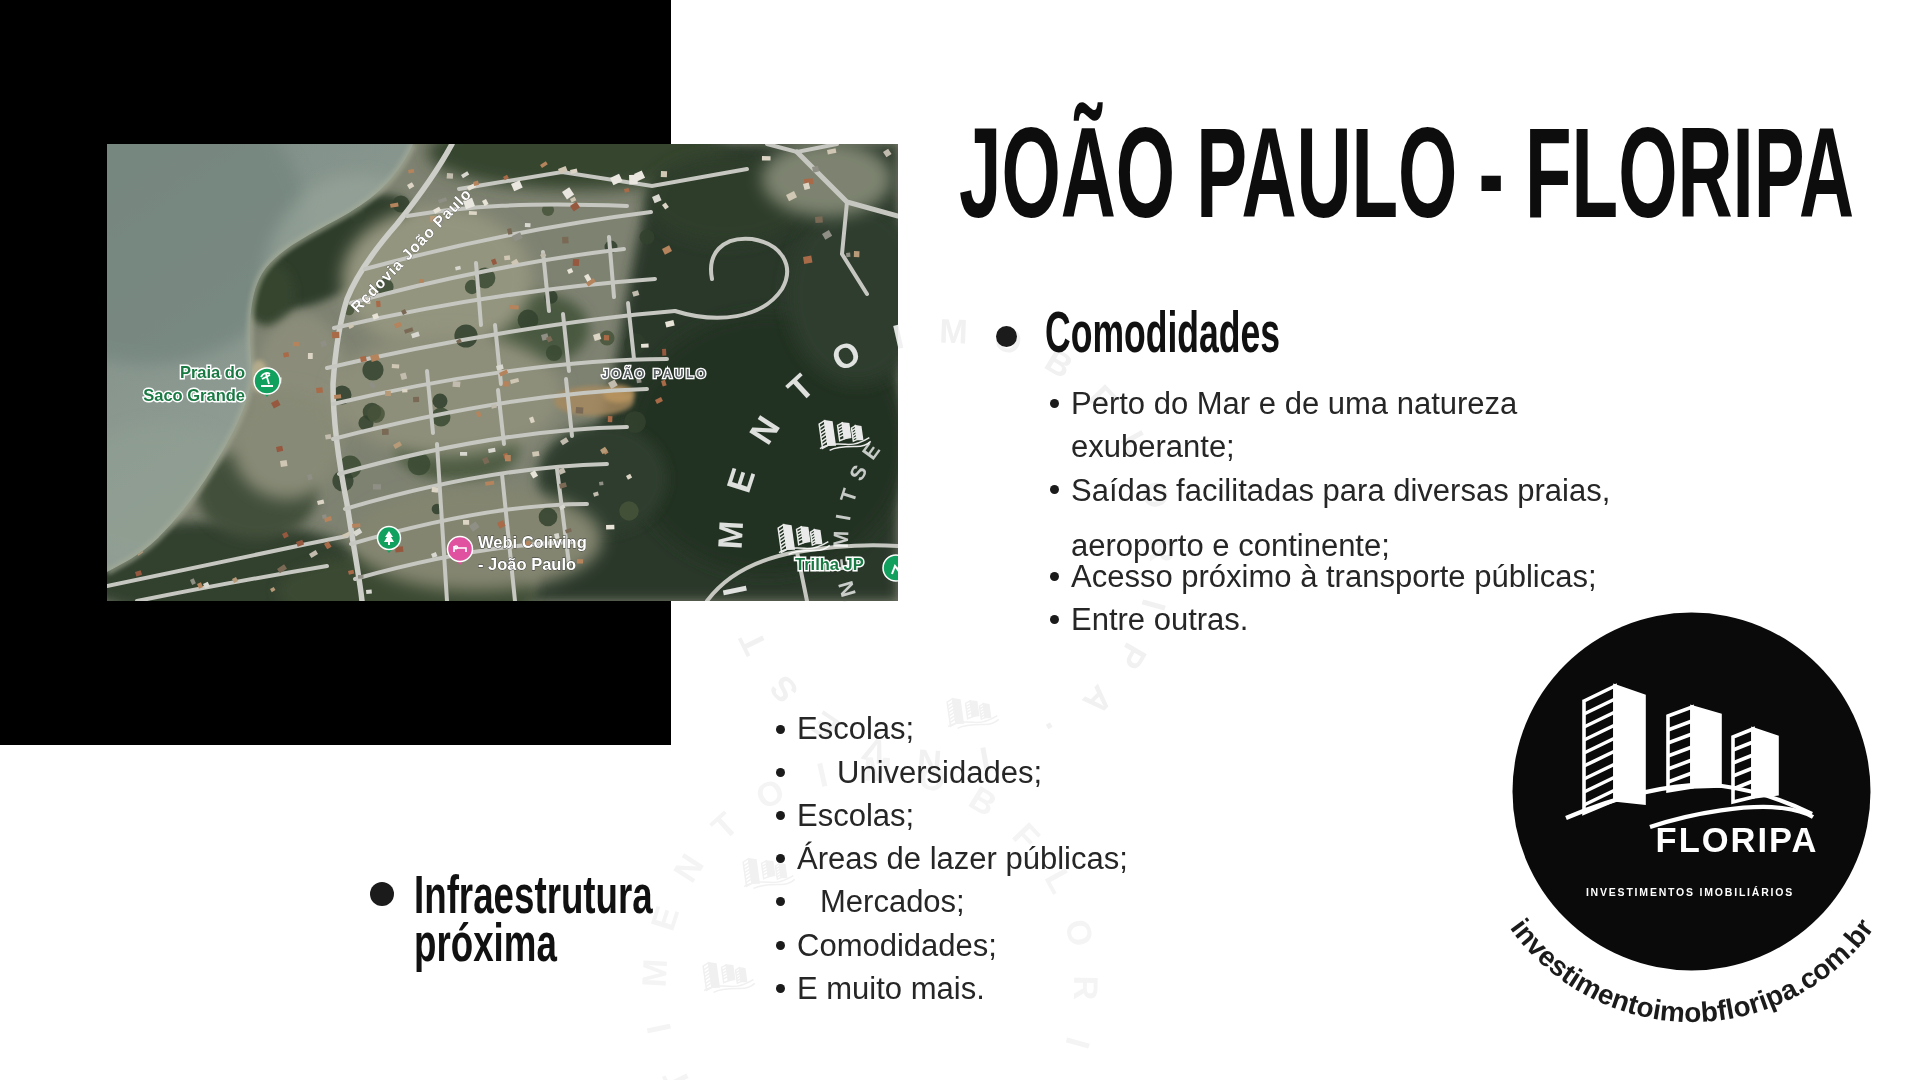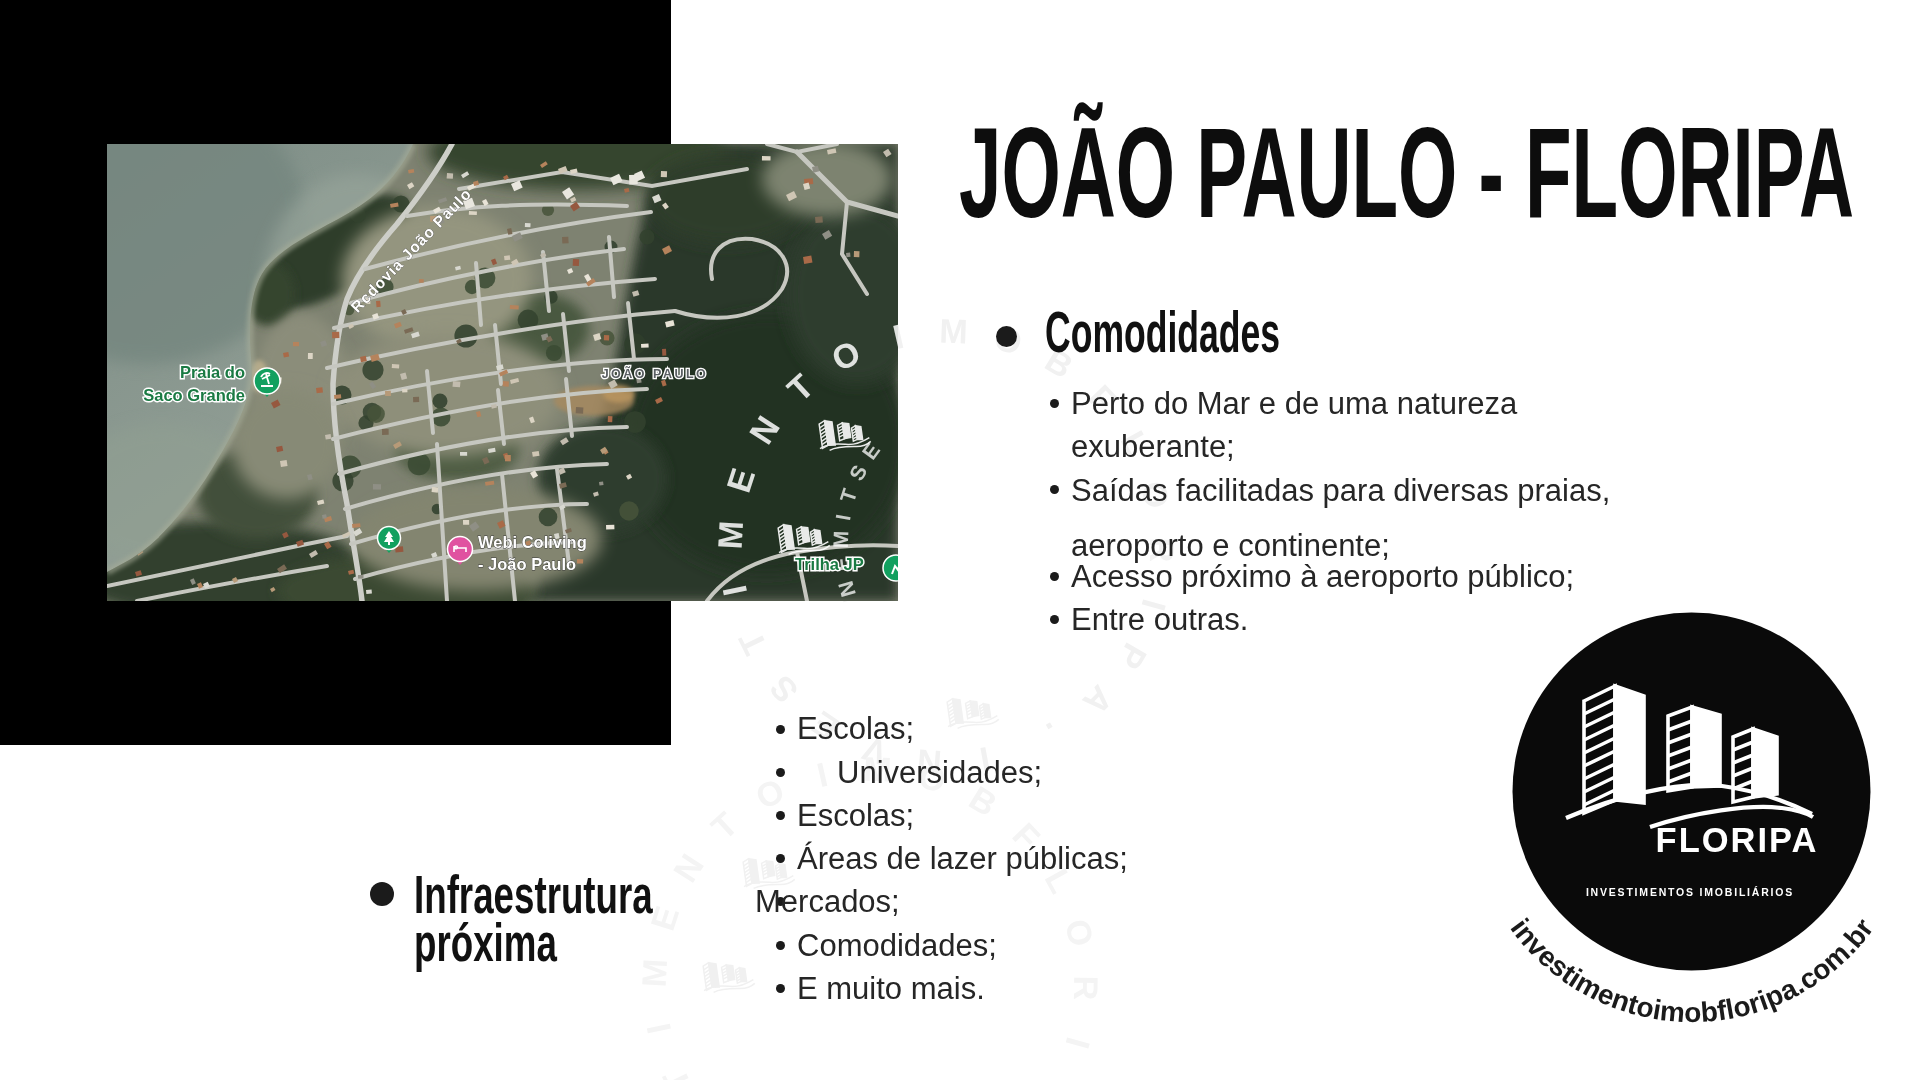--- a/index.html
+++ b/index.html
@@ -504,21 +504,21 @@
 <div class="li-line" style="left:1071px;top:431.3px;">exuberante;</div>
 
 <div class="bdot" style="left:1049.5px;top:485.4px;width:9px;height:9px;"></div>
 
 <div class="li-line" style="left:1071px;top:474.5px;">Saídas facilitadas para diversas praias,</div>
 
 <div class="li-line" style="left:1071px;top:517.7px;margin-top:12px;">aeroporto e continente;</div>
 
 <div class="bdot" style="left:1049.5px;top:571.8px;width:9px;height:9px;"></div>
 
-<div class="li-line" style="left:1071px;top:560.9px;">Acesso próximo à aeroporto público;</div>
+<div class="li-line" style="left:1071px;top:560.9px;">Acesso próximo à transporte públicas;</div>
 
 <div class="bdot" style="left:1049.5px;top:615px;width:9px;height:9px;"></div>
 
 <div class="li-line" style="left:1071px;top:604.1px;">Entre outras.</div>
 
 <div class="bdot" style="left:775.5px;top:724.5px;width:9px;height:9px;"></div>
 
 <div class="li-line" style="left:797px;top:713px;">Escolas;</div>
 
 <div class="bdot" style="left:775.5px;top:767.7px;width:9px;height:9px;"></div>
@@ -528,21 +528,21 @@
 <div class="bdot" style="left:775.5px;top:810.9px;width:9px;height:9px;"></div>
 
 <div class="li-line" style="left:797px;top:800px;">Escolas;</div>
 
 <div class="bdot" style="left:775.5px;top:854.1px;width:9px;height:9px;"></div>
 
 <div class="li-line" style="left:797px;top:843.2px;">Áreas de lazer públicas;</div>
 
 <div class="bdot" style="left:775.5px;top:897.3px;width:9px;height:9px;"></div>
 
-<div class="li-line" style="left:755px;top:886.4px;text-align:center;">Mercados;</div>
+<div class="li-line" style="left:820px;top:886.4px;text-align:center;">Mercados;</div>
 
 <div class="bdot" style="left:775.5px;top:940.5px;width:9px;height:9px;"></div>
 
 <div class="li-line" style="left:797px;top:929.6px;">Comodidades;</div>
 
 <div class="bdot" style="left:775.5px;top:983.7px;width:9px;height:9px;"></div>
 
 <div class="li-line" style="left:797px;top:972.8px;">E muito mais.</div>
 
 <div class="bdot" style="left:370px;top:882px;width:24px;height:24px;"></div>

